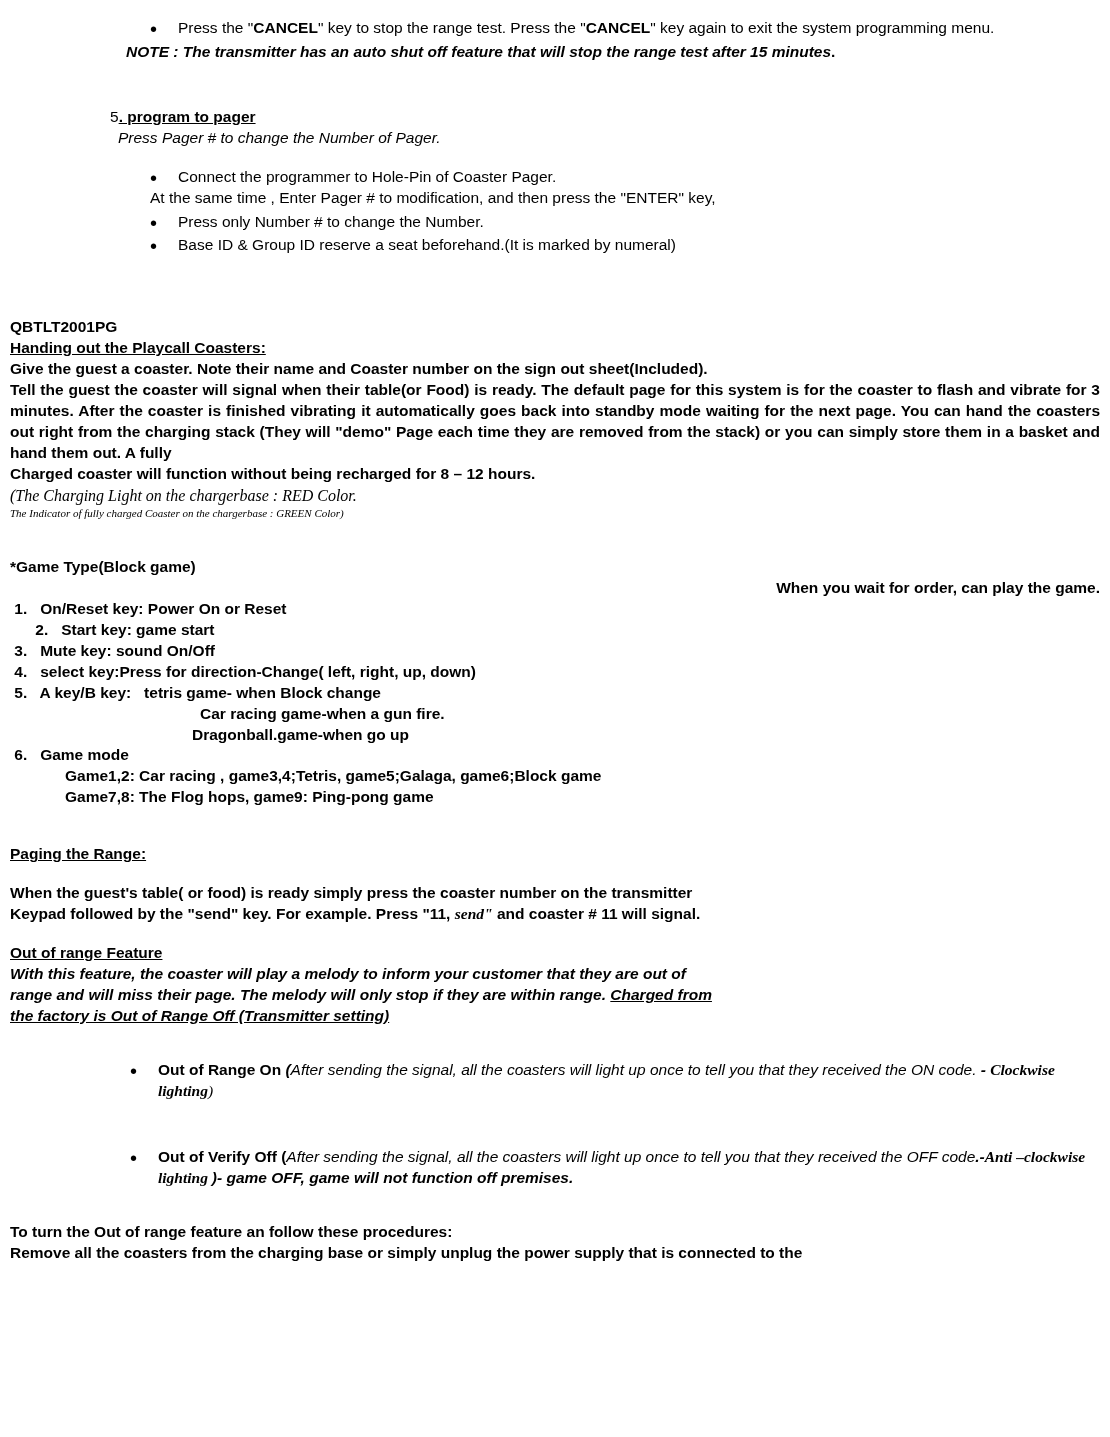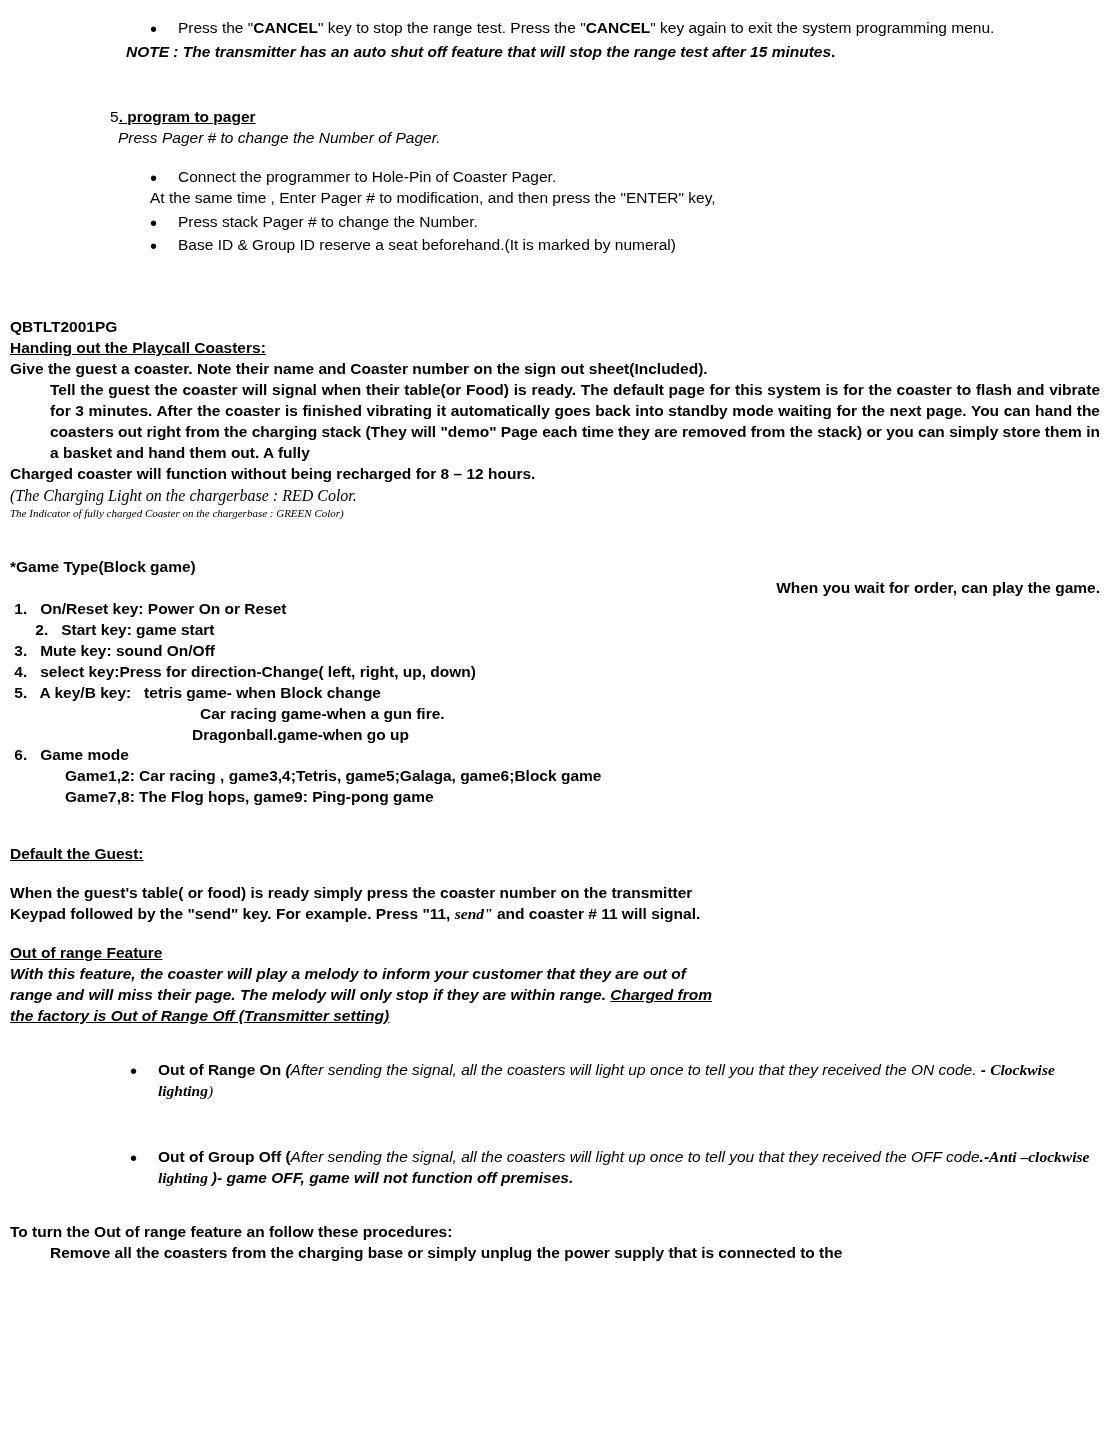--- a/index.html
+++ b/index.html
@@ -28,21 +28,21 @@
     font-size: 20px;
     line-height: 1;
     top: 1px;
   }
   .bold { font-weight: bold; }
   .italic { font-style: italic; }
   .underline { text-decoration: underline; }
   .indent-note { padding-left: 116px; }
   .indent-5 { padding-left: 100px; }
   .indent-5-sub { padding-left: 108px; }
-  .justify { text-align: justify; margin-left: 40px; }
+  .justify { text-align: justify; }
   .game-sub { padding-left: 190px; }
   .game-sub2 { padding-left: 182px; }
   .game-sub3 { padding-left: 55px; }
   .oor-list { padding-left: 120px; }
   .oor-list li { list-style:none; position:relative; padding-left:28px; margin-bottom:3px;}
   .oor-list li::before{content:"•";position:absolute;left:0;font-size:20px;line-height:1;top:1px;}
   .serif-italic { font-family: "Times New Roman", Times, serif; font-style: italic;}
 </style>
 </head>
 <body>
@@ -63,21 +63,21 @@
 </div>
 <div class="indent-5-sub italic">Press Pager   #   to change the Number of Pager.</div>
 
 <div style="height:18px;"></div>
 
 <ul class="bullet-list">
   <li>
     <span>Connect the programmer to Hole-Pin of Coaster Pager.</span><br>
     <span style="margin-left:-28px;">At the same time , Enter Pager # to modification, and then press the "ENTER" key,</span>
   </li>
-  <li><span>Press stack Pager #   to change the Number.</span></li>
+  <li><span>Press only Number #   to change the Number.</span></li>
   <li><span>Base ID &amp; Group ID   reserve a seat beforehand.(It is marked by numeral)</span></li>
 </ul>
 
 <div style="height:58px;"></div>
 
 <div class="bold">QBTLT2001PG</div>
 <div class="bold underline">Handing out the Playcall Coasters:</div>
 <div class="bold">Give the guest a coaster. Note their name and Coaster number on the sign out sheet(Included).</div>
 <div class="bold justify">Tell the guest the coaster will signal when their table(or Food) is ready. The default page for this system is for the coaster to flash and vibrate for 3 minutes. After the coaster is finished vibrating it automatically goes back into standby mode waiting for the next page. You can hand the coasters out right from the charging stack (They will "demo" Page each time they are removed from the stack) or you can simply store them in a basket and hand them out. A fully</div>
 <div class="bold">Charged coaster will function without being recharged for 8 – 12 hours.</div>
@@ -94,21 +94,21 @@
 <div class="bold" style="white-space:pre;"> 4.   select key:Press for direction-Change( left, right, up, down)</div>
 <div class="bold" style="white-space:pre;"> 5.   A key/B key:   tetris game- when Block change</div>
 <div class="bold game-sub"> Car racing game-when a gun fire.</div>
 <div class="bold game-sub2">Dragonball.game-when   go up</div>
 <div class="bold" style="white-space:pre;"> 6.   Game mode</div>
 <div class="bold game-sub3">Game1,2: Car racing ,   game3,4;Tetris,   game5;Galaga,   game6;Block game</div>
 <div class="bold game-sub3">Game7,8: The Flog hops, game9: Ping-pong game</div>
 
 <div style="height:36px;"></div>
 
-<div class="bold underline">Default the Guest:</div>
+<div class="bold underline">Paging the Range:</div>
 <div style="height:18px;"></div>
 <div class="bold">When the guest's table( or food) is ready simply press the coaster number on the transmitter</div>
 <div class="bold">
   <span>Keypad followed by the "send" key. For example. Press "11, </span><span class="serif-italic bold">send"</span><span> and coaster # 11 will signal.</span>
 </div>
 
 <div style="height:18px;"></div>
 
 <div class="bold underline">Out of range Feature</div>
 <div class="bold italic">With this feature, the coaster will play a melody to inform your customer that they are out of</div>
@@ -120,20 +120,20 @@
 <div style="height:18px;"></div>
 
 <ul class="oor-list">
   <li>
     <span class="bold">Out of Range On   </span><span class="bold italic">(</span><span class="italic">After sending the signal, all the coasters will light up once to tell you that they received the ON code. </span><span class="bold italic">- </span><span class="serif-italic bold">Clockwise lighting</span><span class="serif-italic">)</span>
   </li>
 </ul>
 <div style="height:14px;"></div>
 <ul class="oor-list">
   <li>
-    <span class="bold">Out of Group Off (</span><span class="italic">After sending the signal, all the coasters will light up once to tell you that they received the OFF code</span><span class="bold italic">.-</span><span class="serif-italic bold">Anti –clockwise lighting </span><span class="bold italic">)- game OFF, game will not function off premises.</span>
+    <span class="bold">Out of Verify Off (</span><span class="italic">After sending the signal, all the coasters will light up once to tell you that they received the OFF code</span><span class="bold italic">.-</span><span class="serif-italic bold">Anti –clockwise lighting </span><span class="bold italic">)- game OFF, game will not function off premises.</span>
   </li>
 </ul>
 
 <div style="height:18px;"></div>
 
 <div class="bold">To turn the Out of range feature an follow these procedures:</div>
 <div class="bold justify">Remove all the coasters from the charging base or simply unplug the power supply that is connected to the</div>
 
 </body></html>

